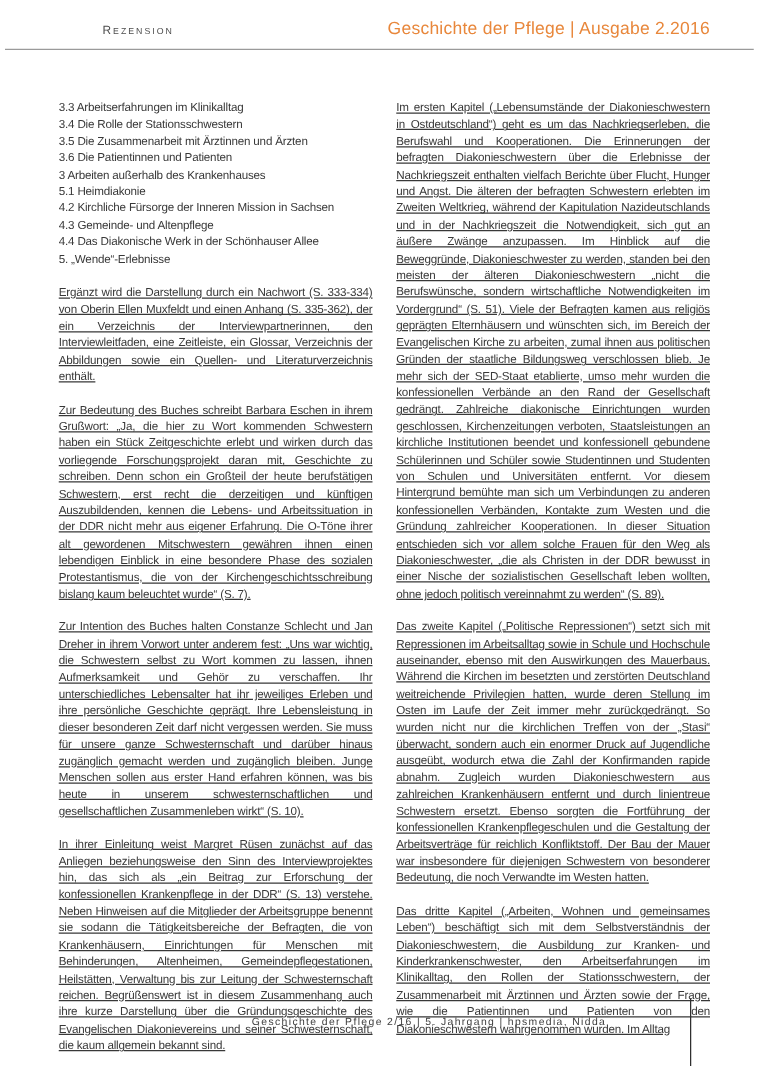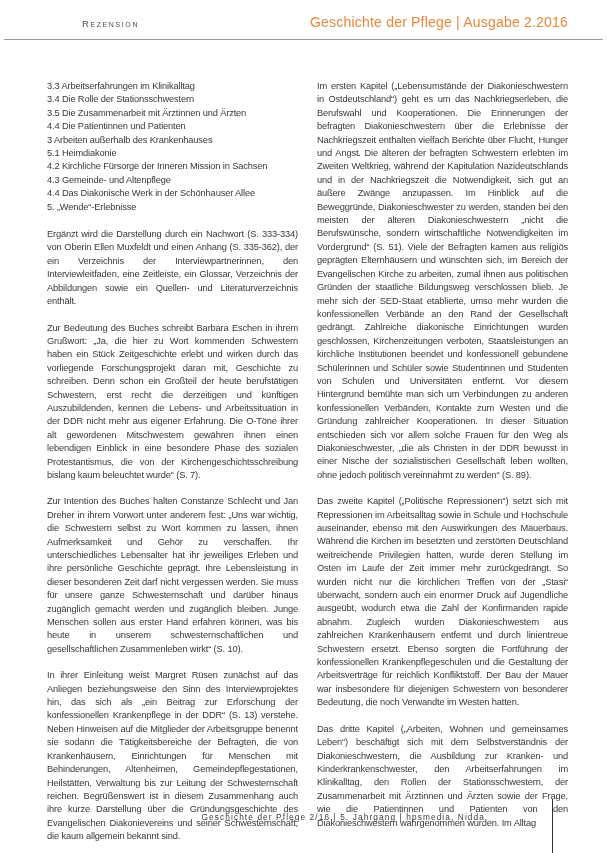--- a/index.html
+++ b/index.html
@@ -38,21 +38,21 @@
     position:absolute;top:80px;left:47px;right:39px;bottom:62px;
     display:flex;gap:19px;
     font-size:9.3px;line-height:13.4px;letter-spacing:-0.15px;
   }
   .col{flex:1 1 0;min-width:0;}
   .toc{margin-bottom:14px;}
   .toc-line{white-space:nowrap;overflow:hidden;}
   .para{
     text-align:justify;
     margin:0 0 13px 0;
-    hyphens:auto;-webkit-hyphens:auto;
+    hyphens:auto;text-decoration:underline;-webkit-hyphens:auto;
   }
   .para:last-child{margin-bottom:0;}
   
   .footer-journal{
     position:absolute;top:812px;right:122px;
     font-size:8.3px;letter-spacing:1.1px;color:#3d3d3d;
     white-space:nowrap;
   }
   .footer-divider{
     position:absolute;left:552px;top:799px;bottom:0;
@@ -74,21 +74,21 @@
   </div>
   <div class="header-rule"></div>
 
   <div class="content">
 
     <div class="col">
       <div class="toc">
         <div class="toc-line">3.3 Arbeitserfahrungen im Klinikalltag</div>
         <div class="toc-line">3.4 Die Rolle der Stationsschwestern</div>
         <div class="toc-line">3.5 Die Zusammenarbeit mit Ärztinnen und Ärzten</div>
-        <div class="toc-line">4.4 Die Patientinnen und Patienten</div>
+        <div class="toc-line">3.6 Die Patientinnen und Patienten</div>
         <div class="toc-line">3 Arbeiten außerhalb des Krankenhauses</div>
         <div class="toc-line">5.1 Heimdiakonie</div>
         <div class="toc-line">4.2 Kirchliche Fürsorge der Inneren Mission in Sachsen</div>
         <div class="toc-line">4.3 Gemeinde- und Altenpflege</div>
         <div class="toc-line">4.4 Das Diakonische Werk in der Schönhauser Allee</div>
         <div class="toc-line">5. „Wende“-Erlebnisse</div>
       </div>
       <p class="para" lang="de">Ergänzt wird die Darstellung durch ein Nachwort (S. 333-334) von Oberin Ellen Muxfeldt und einen Anhang (S. 335-362), der ein Verzeichnis der Interviewpartnerinnen, den Interviewleitfaden, eine Zeitleiste, ein Glossar, Verzeichnis der Abbildungen sowie ein Quellen- und Literaturverzeichnis enthält.</p>
       <p class="para" lang="de">Zur Bedeutung des Buches schreibt Barbara Eschen in ihrem Grußwort: „Ja, die hier zu Wort kommenden Schwestern haben ein Stück Zeitgeschichte erlebt und wirken durch das vorliegende Forschungsprojekt daran mit, Geschichte zu schreiben. Denn schon ein Großteil der heute berufstätigen Schwestern, erst recht die derzeitigen und künftigen Auszubildenden, kennen die Lebens- und Arbeitssituation in der DDR nicht mehr aus eigener Erfahrung. Die O-Töne ihrer alt gewordenen Mitschwestern gewähren ihnen einen lebendigen Einblick in eine besondere Phase des sozialen Protestantismus, die von der Kirchengeschichtsschreibung bislang kaum beleuchtet wurde“ (S. 7).</p>
       <p class="para" lang="de">Zur Intention des Buches halten Constanze Schlecht und Jan Dreher in ihrem Vorwort unter anderem fest: „Uns war wichtig, die Schwestern selbst zu Wort kommen zu lassen, ihnen Aufmerksamkeit und Gehör zu verschaffen. Ihr unterschiedliches Lebensalter hat ihr jeweiliges Erleben und ihre persönliche Geschichte geprägt. Ihre Lebensleistung in dieser besonderen Zeit darf nicht vergessen werden. Sie muss für unsere ganze Schwesternschaft und darüber hinaus zugänglich gemacht werden und zugänglich bleiben. Junge Menschen sollen aus erster Hand erfahren können, was bis heute in unserem schwesternschaftlichen und gesellschaftlichen Zusammenleben wirkt“ (S. 10).</p>

